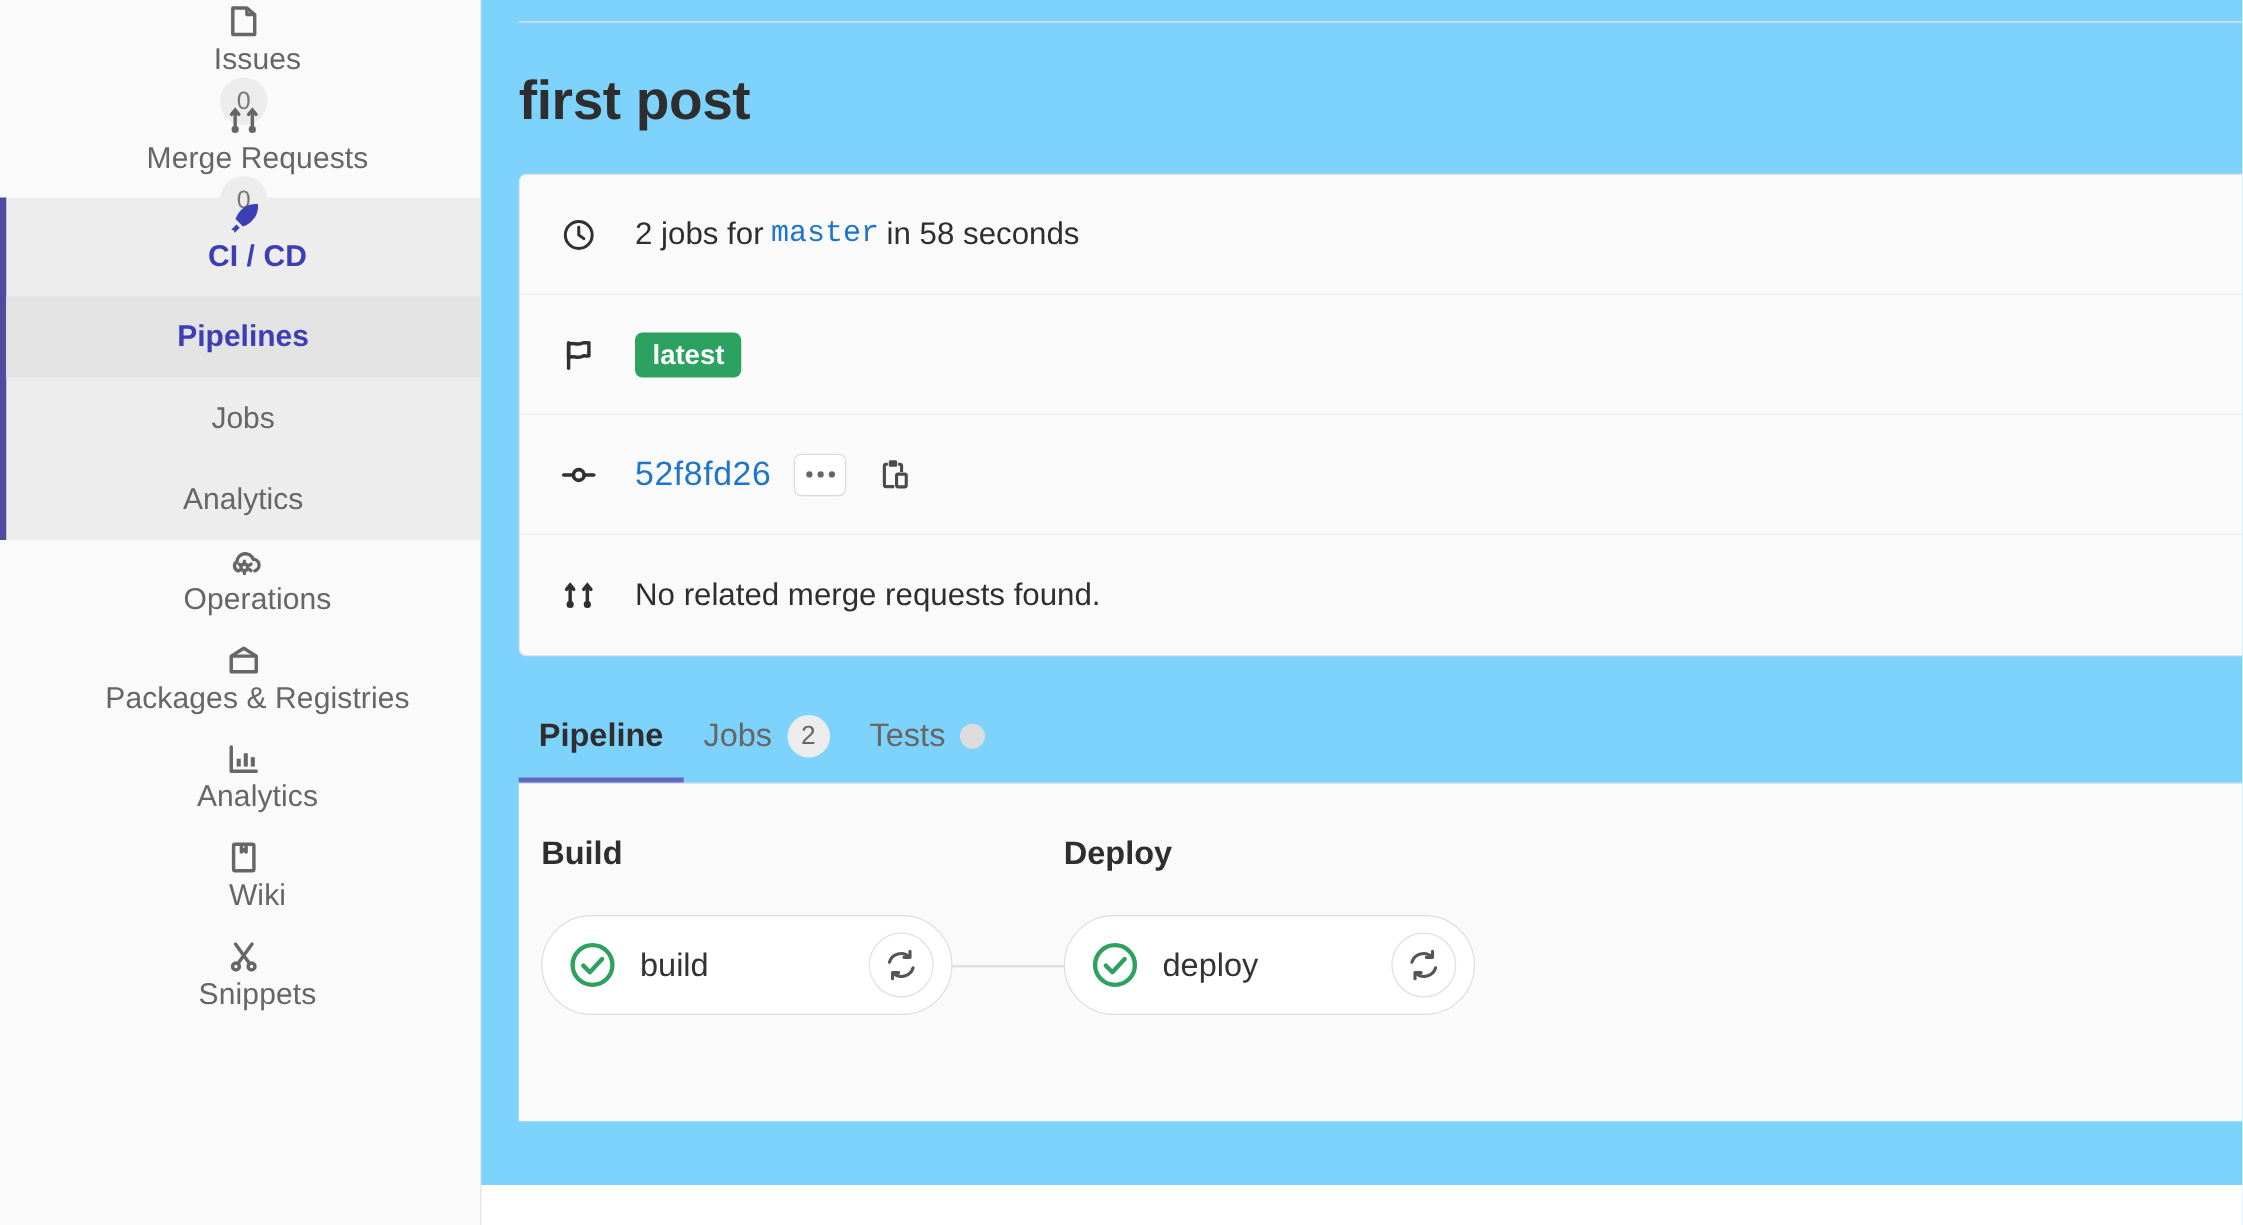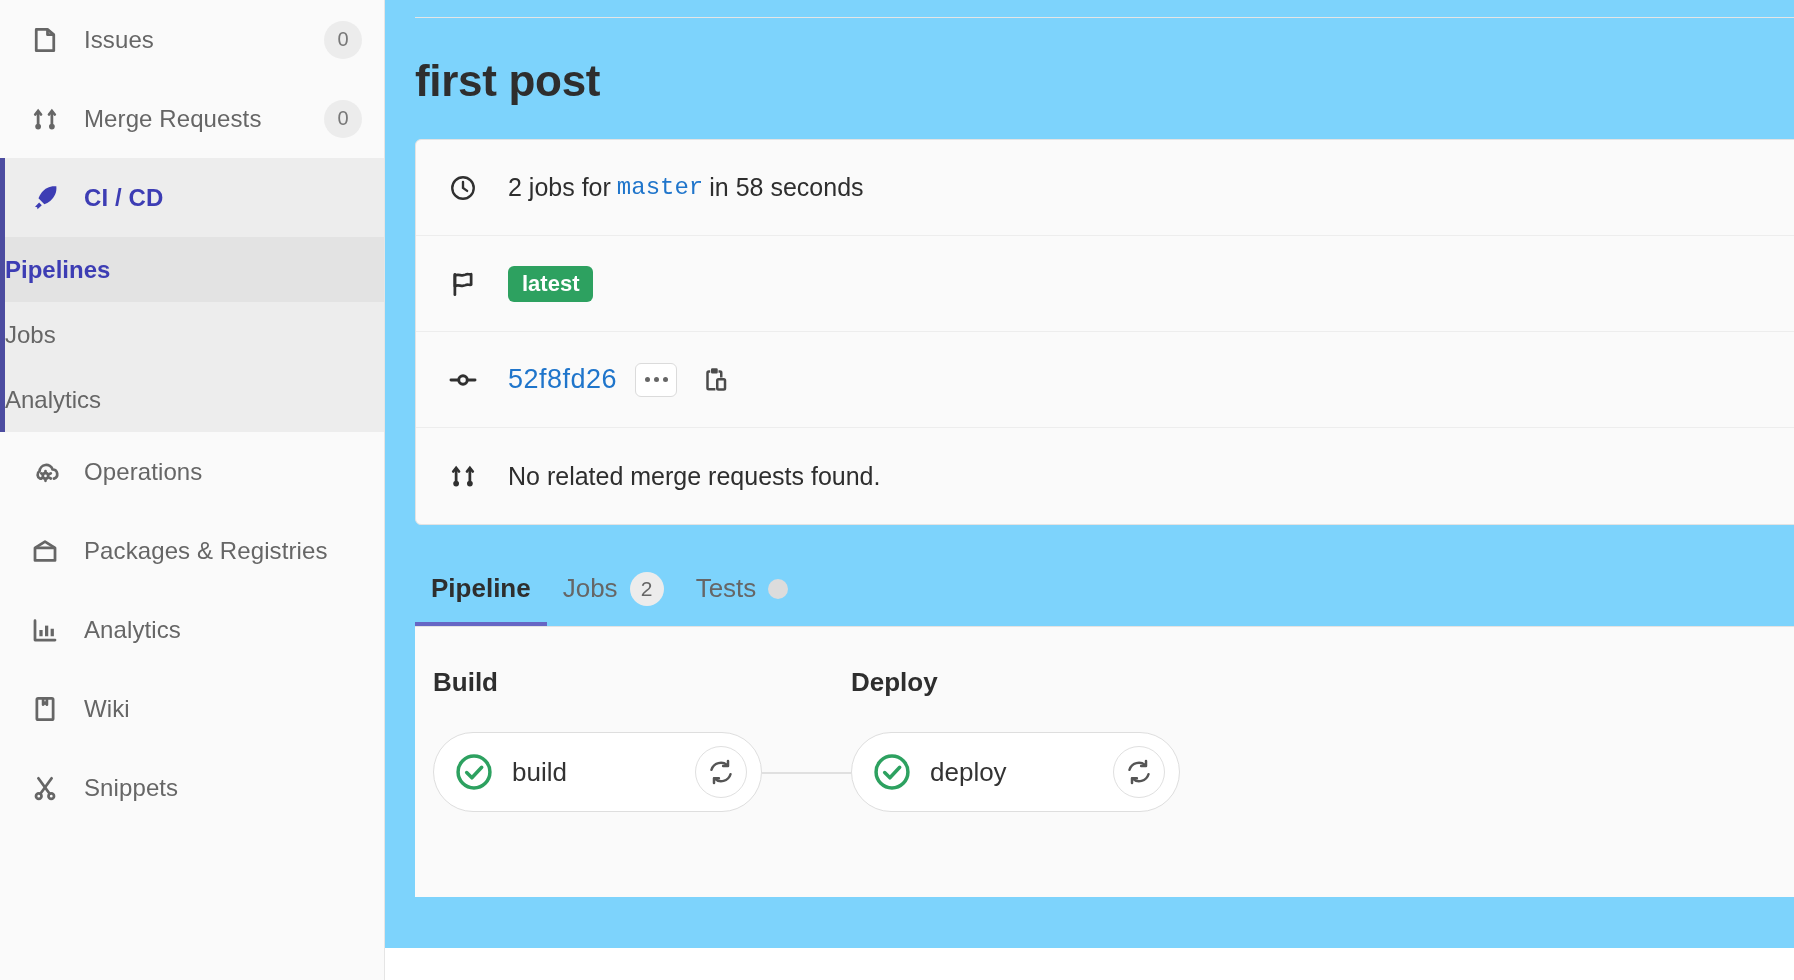--- a/index.html
+++ b/index.html
@@ -36,20 +36,21 @@
     position: relative;
     display: flex;
     align-items: center;
     height: 79px;
     padding-left: 28px;
     padding-right: 22px;
     color: #666;
     font-size: 24px;
     cursor: pointer;
     background: transparent;
+    flex-direction: column;
   }
   .nav-item .nav-icon {
     width: 34px;
     height: 34px;
     flex: 0 0 34px;
     display: flex;
     align-items: center;
     justify-content: center;
     color: #666;
   }
@@ -89,20 +90,21 @@
   .nav-section-active .nav-item-parent .nav-icon { color: #3d3db4; }
 
   .subnav { list-style: none; }
   .subnav-item {
     display: flex;
     align-items: center;
     height: 65px;
     font-size: 24px;
     color: #666;
     cursor: pointer;
+    justify-content: center;
   }
   .subnav-item.active {
     background: #e3e3e3;
     color: #3d3db4;
     font-weight: 700;
   }
 
   
   .main {
     position: relative;

